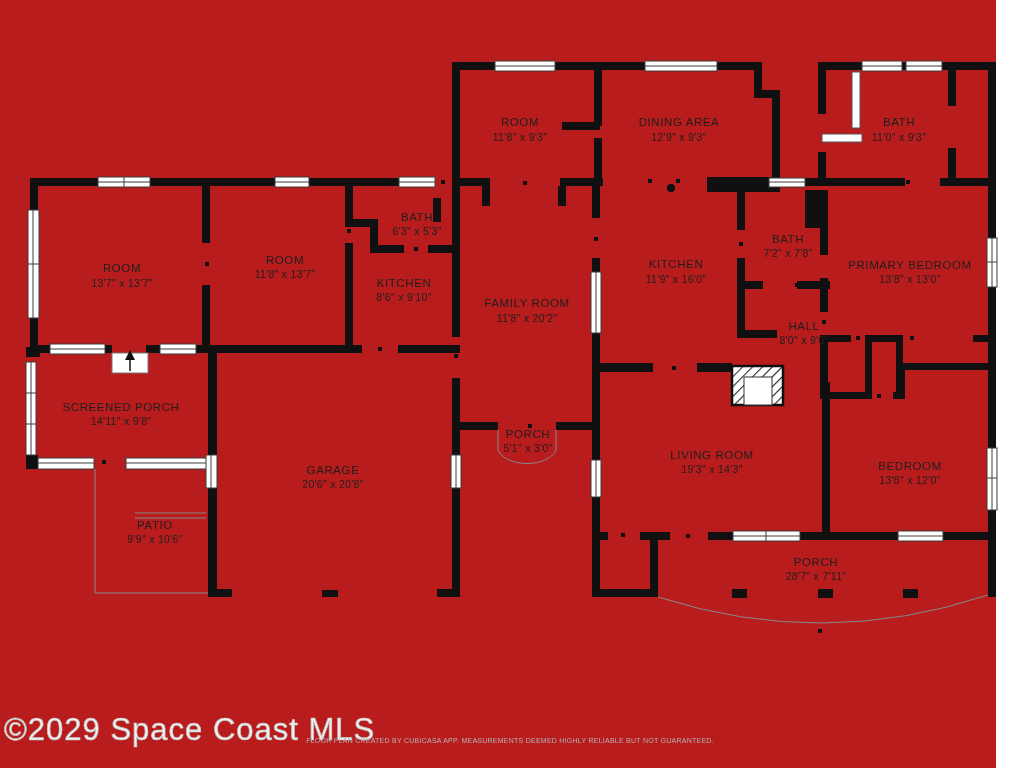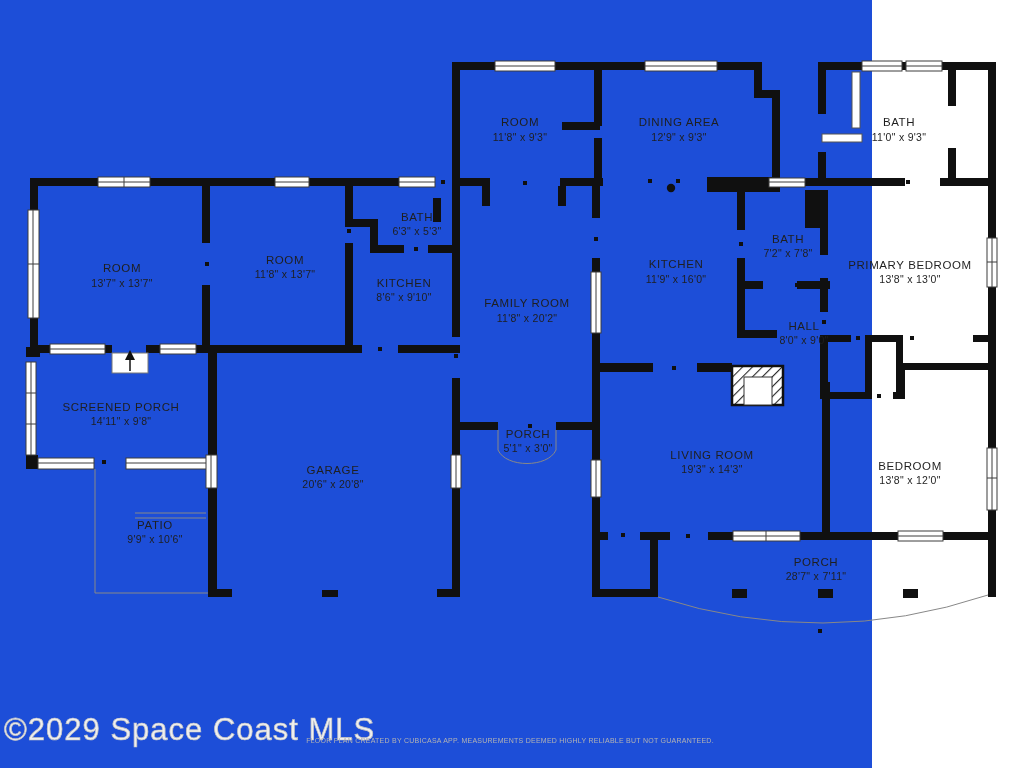--- a/index.html
+++ b/index.html
@@ -1,16 +1,16 @@
 <!DOCTYPE html>
 <html><head>
 <meta charset="utf-8">
 <style>
   html,body{margin:0;padding:0;background:#fff;width:1024px;height:768px;overflow:hidden;}
-  #stage{position:relative;width:872px;height:768px;background:#1d4ed8;font-family:"Liberation Sans",sans-serif;}
+  #stage{position:relative;width:996px;height:768px;background:#b91c1c;font-family:"Liberation Sans",sans-serif;}
   svg{position:absolute;left:0;top:0;}
   text{font-family:"Liberation Sans",sans-serif;fill:#1f1f1f;}
   .rname{font-size:11.5px;letter-spacing:.6px;}
   .rdims{font-size:10.5px;letter-spacing:.3px;}
   #watermark{position:absolute;left:4px;top:712px;font-size:31px;font-weight:400;
     color:#efefef;-webkit-text-stroke:.7px #c3c3c3;letter-spacing:1px;white-space:nowrap;}
   #footer{position:absolute;left:298px;top:737px;width:424px;text-align:center;
     font-size:7px;letter-spacing:.25px;color:#b3b3b3;white-space:nowrap;}
 </style>
 </head>

